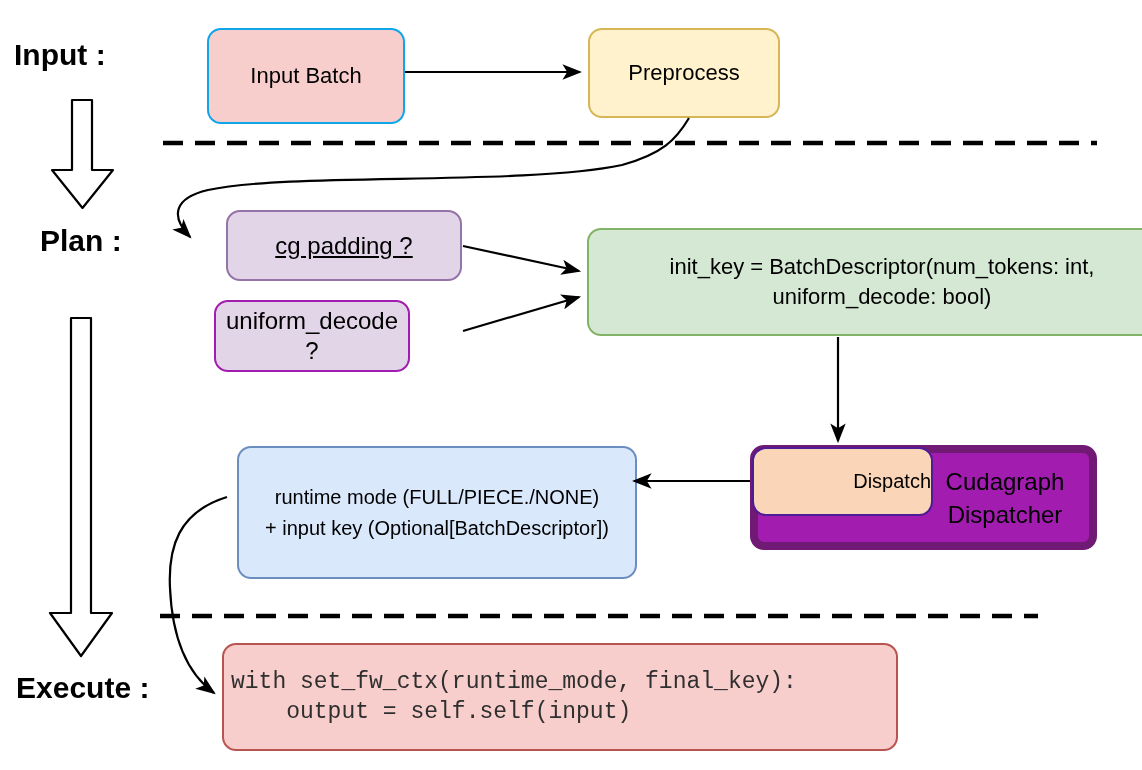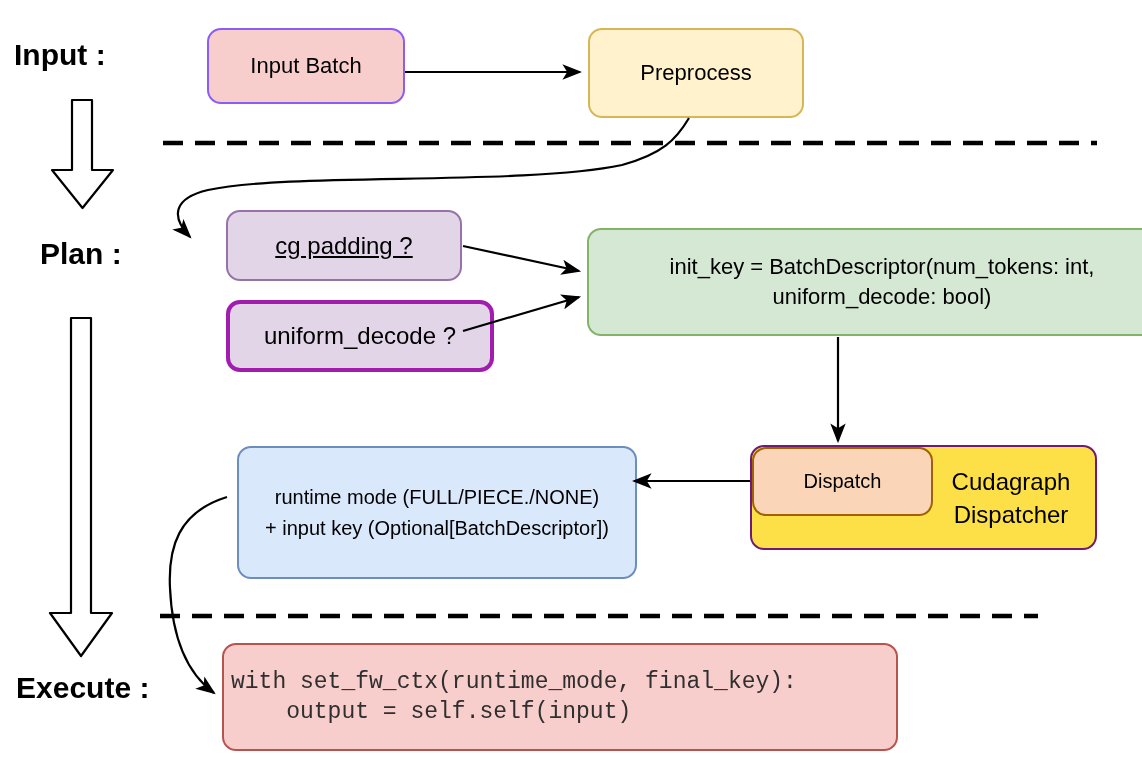--- a/index.html
+++ b/index.html
@@ -11,69 +11,69 @@
     overflow:hidden;
   }
   .stage-label{
     position:absolute;
     font-weight:bold;
     font-size:30px;
     color:#000;
     white-space:nowrap;
   }
   #label-input{left:14px;top:38px;}
-  #label-plan{left:40px;top:237px;}
+  #label-plan{left:40px;top:224px;}
   #label-execute{left:16px;top:671px;}
 
   .node{
     position:absolute;
     border-radius:14px;
     display:flex;
     flex-direction:column;
     align-items:center;
     justify-content:center;
     text-align:center;
     color:#000;
     box-sizing:border-box;
     line-height:1.25;
   }
   #node-input-batch{
-    left:207px;top:28px;width:198px;height:76px;
-    background:#F8CECC;border:2px solid #8b5cf6;font-size:22px;
+    left:207px;top:28px;width:198px;height:96px;
+    background:#F8CECC;border:2px solid #0ea5e9;font-size:22px;
   }
   #node-preprocess{
-    left:588px;top:28px;width:216px;height:90px;
+    left:588px;top:28px;width:192px;height:90px;
     background:#FFF2CC;border:2px solid #D6B656;font-size:22px;
   }
   #node-cg-padding{
     left:226px;top:210px;width:236px;height:71px;
     background:#E1D5E7;border:2px solid #9673A6;font-size:24px;text-decoration:underline;
   }
   #node-uniform-decode{
-    left:226px;top:300px;width:268px;height:72px;
-    background:#E1D5E7;border:4px solid #a21caf;font-size:24px;
+    left:214px;top:300px;width:196px;height:72px;
+    background:#E1D5E7;border:2px solid #a21caf;font-size:24px;
   }
   #node-init-key{
     left:587px;top:228px;width:590px;height:108px;
     background:#D5E8D4;border:2px solid #82B366;font-size:22px;
     line-height:30px;
   }
   #node-cudagraph-dispatcher{
     left:750px;top:445px;width:347px;height:105px;
-    background:#fde047;border:2px solid #701a75;
+    background:#a21caf;border:8px solid #701a75;
     align-items:flex-end;
   }
   #cudagraph-label{
     width:168px;height:100%;
     display:flex;align-items:center;justify-content:center;text-align:center;
     font-size:24px;line-height:33px;
   }
   #node-dispatch{
     left:752px;top:447px;width:181px;height:69px;
-    background:#FBD5B8;border:2px solid #a16207;font-size:20px;
+    background:#FBD5B8;border:2px solid #4c1d95;font-size:20px;align-items:flex-end;
   }
   #node-runtime-result{
     left:237px;top:446px;width:400px;height:133px;
     background:#DAE8FC;border:2px solid #6C8EBF;font-size:20px;
     line-height:31px;
   }
   #node-execute-code{
     left:222px;top:643px;width:676px;height:108px;
     background:#F8CECC;border:2px solid #B85450;
     font-family:"Liberation Mono", monospace;

